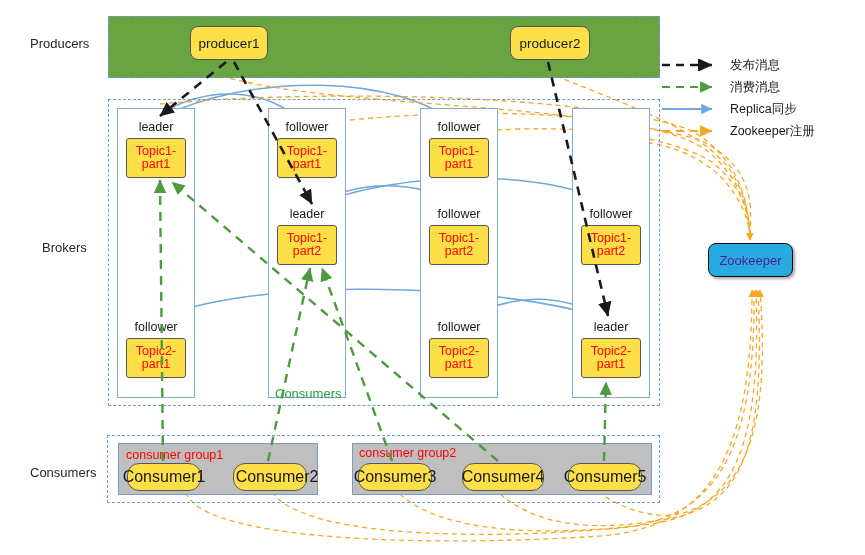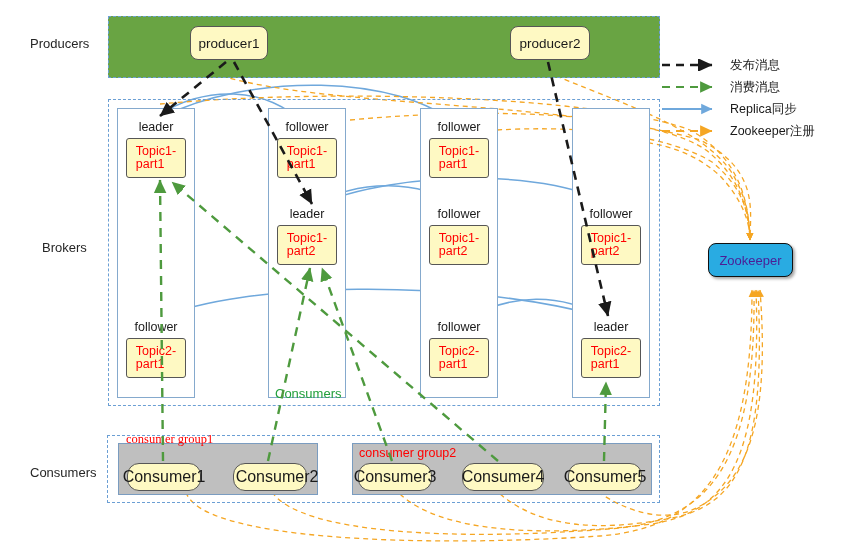--- a/index.html
+++ b/index.html
@@ -16,24 +16,24 @@
               white-space:nowrap;}
 
   .band{position:absolute;box-sizing:border-box;z-index:2;}
   .band.producers{border:1px dashed #6b9fd4;background:#69A443;}
   .band.brokers{border:1px dashed #6b9fd4;background:transparent;}
   .band.consumers{border:1px dashed #6b9fd4;background:transparent;}
 
   .broker-col{position:absolute;box-sizing:border-box;
               border:1px solid #85a9cd;background:#ffffff;z-index:3;}
 
-  .node{position:absolute;box-sizing:border-box;background:#fef9c3;
+  .node{position:absolute;box-sizing:border-box;background:#fde047;
         border:1.4px solid #565656;border-radius:7px;z-index:4;
         display:flex;align-items:center;justify-content:center;
-        text-align:left;font-size:13px;color:#1a1a1a;}
+        text-align:center;font-size:13px;color:#1a1a1a;}
   .node.producer{border-radius:8px;font-size:13.5px;}
   .node.partition{border-radius:3px;color:#FF0000;font-size:12.5px;
                   line-height:1.08;padding:1px 2px;}
   .node.consumer{border-radius:12px;font-size:16px;border-color:#565656;}
 
   .role{position:absolute;font-size:12.5px;color:#1a1a1a;z-index:4;
         text-align:center;white-space:nowrap;}
   .controller{position:absolute;font-size:13px;color:#22A03C;z-index:4;
               white-space:nowrap;}
 
@@ -154,21 +154,21 @@
 
   <div class="role" style="left:572px;top:207px;width:78px;">follower</div>
   <div class="node partition" style="left:581px;top:225px;width:60px;height:40px;white-space:pre-line;">Topic1-
 part2</div>
 
   <div class="role" style="left:572px;top:320px;width:78px;">leader</div>
   <div class="node partition" style="left:581px;top:338px;width:60px;height:40px;white-space:pre-line;">Topic2-
 part1</div>
 
   <div class="cgroup" style="left:118px;top:443px;width:200px;height:52px;"></div>
-  <div class="cgroup-label" style="left:126px;top:432px;font-family:Liberation Serif, serif;">consumer group1</div>
+  <div class="cgroup-label" style="left:126px;top:448px;">consumer group1</div>
   <div class="node consumer" style="left:127px;top:463px;width:74px;height:28px;">Consumer1</div>
   <div class="node consumer" style="left:233px;top:463px;width:74px;height:28px;padding-left:14px;">Consumer2</div>
 
   <div class="cgroup" style="left:352px;top:443px;width:300px;height:52px;"></div>
   <div class="cgroup-label" style="left:359px;top:446px;">consumer group2</div>
   <div class="node consumer" style="left:358px;top:463px;width:74px;height:28px;">Consumer3</div>
   <div class="node consumer" style="left:462px;top:463px;width:82px;height:28px;">Consumer4</div>
   <div class="node consumer" style="left:568px;top:463px;width:74px;height:28px;">Consumer5</div>
 
   <div class="zk" style="left:708px;top:243px;width:85px;height:34px;">Zookeeper</div>

